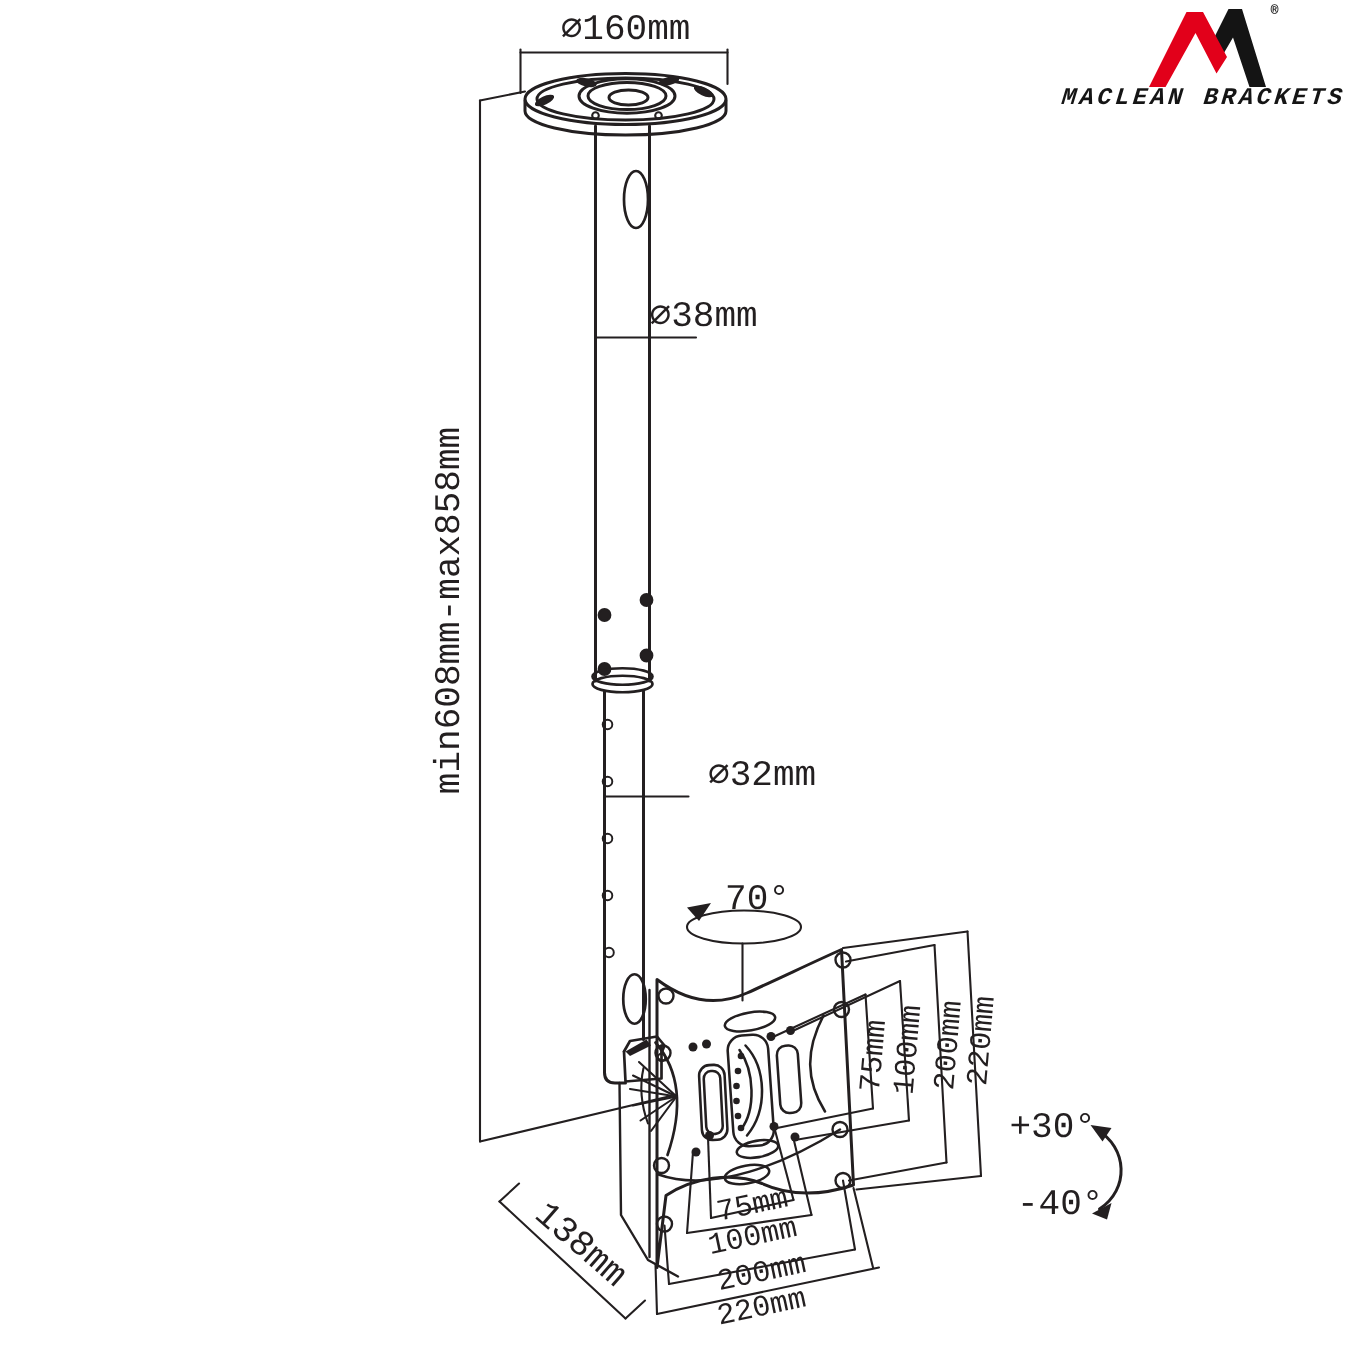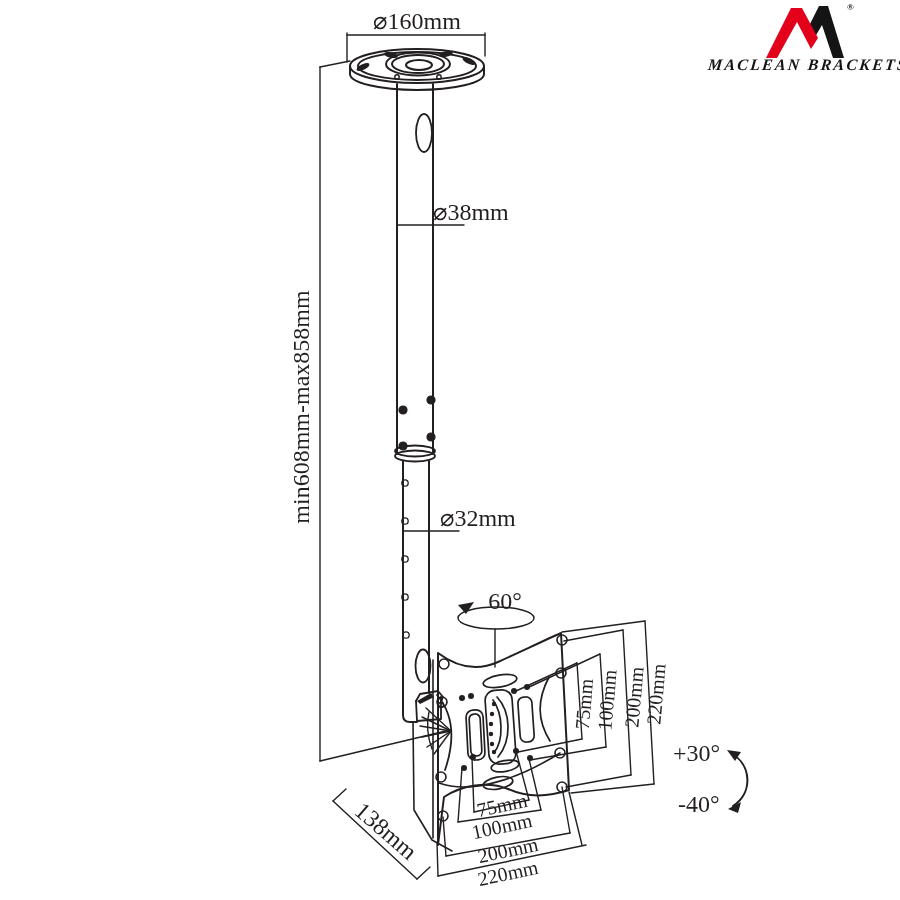--- a/index.html
+++ b/index.html
@@ -1,17 +1,17 @@
 <!DOCTYPE html>
 <html><head>
 <meta charset="utf-8">
 <style>
   html,body{margin:0;padding:0;background:#fff;}
   #stage{position:relative;width:900px;height:900px;background:#fff;overflow:hidden;
-         font-family:Liberation Serif, serif;}
+         font-family:Liberation Mono, monospace;}
   #art{position:absolute;left:0;top:0;}
   .lbl{position:absolute;color:#231f20;font-size:24px;line-height:1;white-space:nowrap;}
   .lbl.sm{font-size:20px;}
   .ctr{transform:translate(-50%,-50%);}
   .wordmark{position:absolute;color:#151515;font-weight:bold;font-style:italic;
             font-size:16px;letter-spacing:2.2px;transform:skewX(-6deg);white-space:nowrap;}
   .regmark{position:absolute;color:#151515;font-size:9px;font-weight:bold;}
 </style>
 </head>
 <body>
@@ -193,23 +193,23 @@
       </g>
     </g>
   </svg>
 
   <div class="lbl ctr" style="left:417px;top:21px;">⌀160mm</div>
 
   <div class="lbl" style="left:433px;top:200px;">⌀38mm</div>
 
   <div class="lbl ctr" style="left:301px;top:407px;transform:translate(-50%,-50%) rotate(-90deg);">min608mm-max858mm</div>
 
-  <div class="lbl" style="left:440px;top:506px;">⌀32mm</div>
-
-  <div class="lbl ctr" style="left:505px;top:601px;">60°</div>
+  <div class="lbl" style="left:472px;top:506px;">⌀32mm</div>
+
+  <div class="lbl ctr" style="left:505px;top:601px;">70°</div>
 
   <div class="lbl sm ctr" style="left:584px;top:704px;transform:translate(-50%,-50%) rotate(-85deg);">75mm</div>
   <div class="lbl sm ctr" style="left:607px;top:700px;transform:translate(-50%,-50%) rotate(-85deg);">100mm</div>
   <div class="lbl sm ctr" style="left:634px;top:697px;transform:translate(-50%,-50%) rotate(-85deg);">200mm</div>
   <div class="lbl sm ctr" style="left:656px;top:694px;transform:translate(-50%,-50%) rotate(-85deg);">220mm</div>
 
   <div class="lbl sm ctr" style="left:502px;top:805px;transform:translate(-50%,-50%) rotate(-12deg);">75mm</div>
   <div class="lbl sm ctr" style="left:502px;top:826px;transform:translate(-50%,-50%) rotate(-12deg);">100mm</div>
   <div class="lbl sm ctr" style="left:508px;top:850px;transform:translate(-50%,-50%) rotate(-12deg);">200mm</div>
   <div class="lbl sm ctr" style="left:508px;top:873px;transform:translate(-50%,-50%) rotate(-12deg);">220mm</div>

